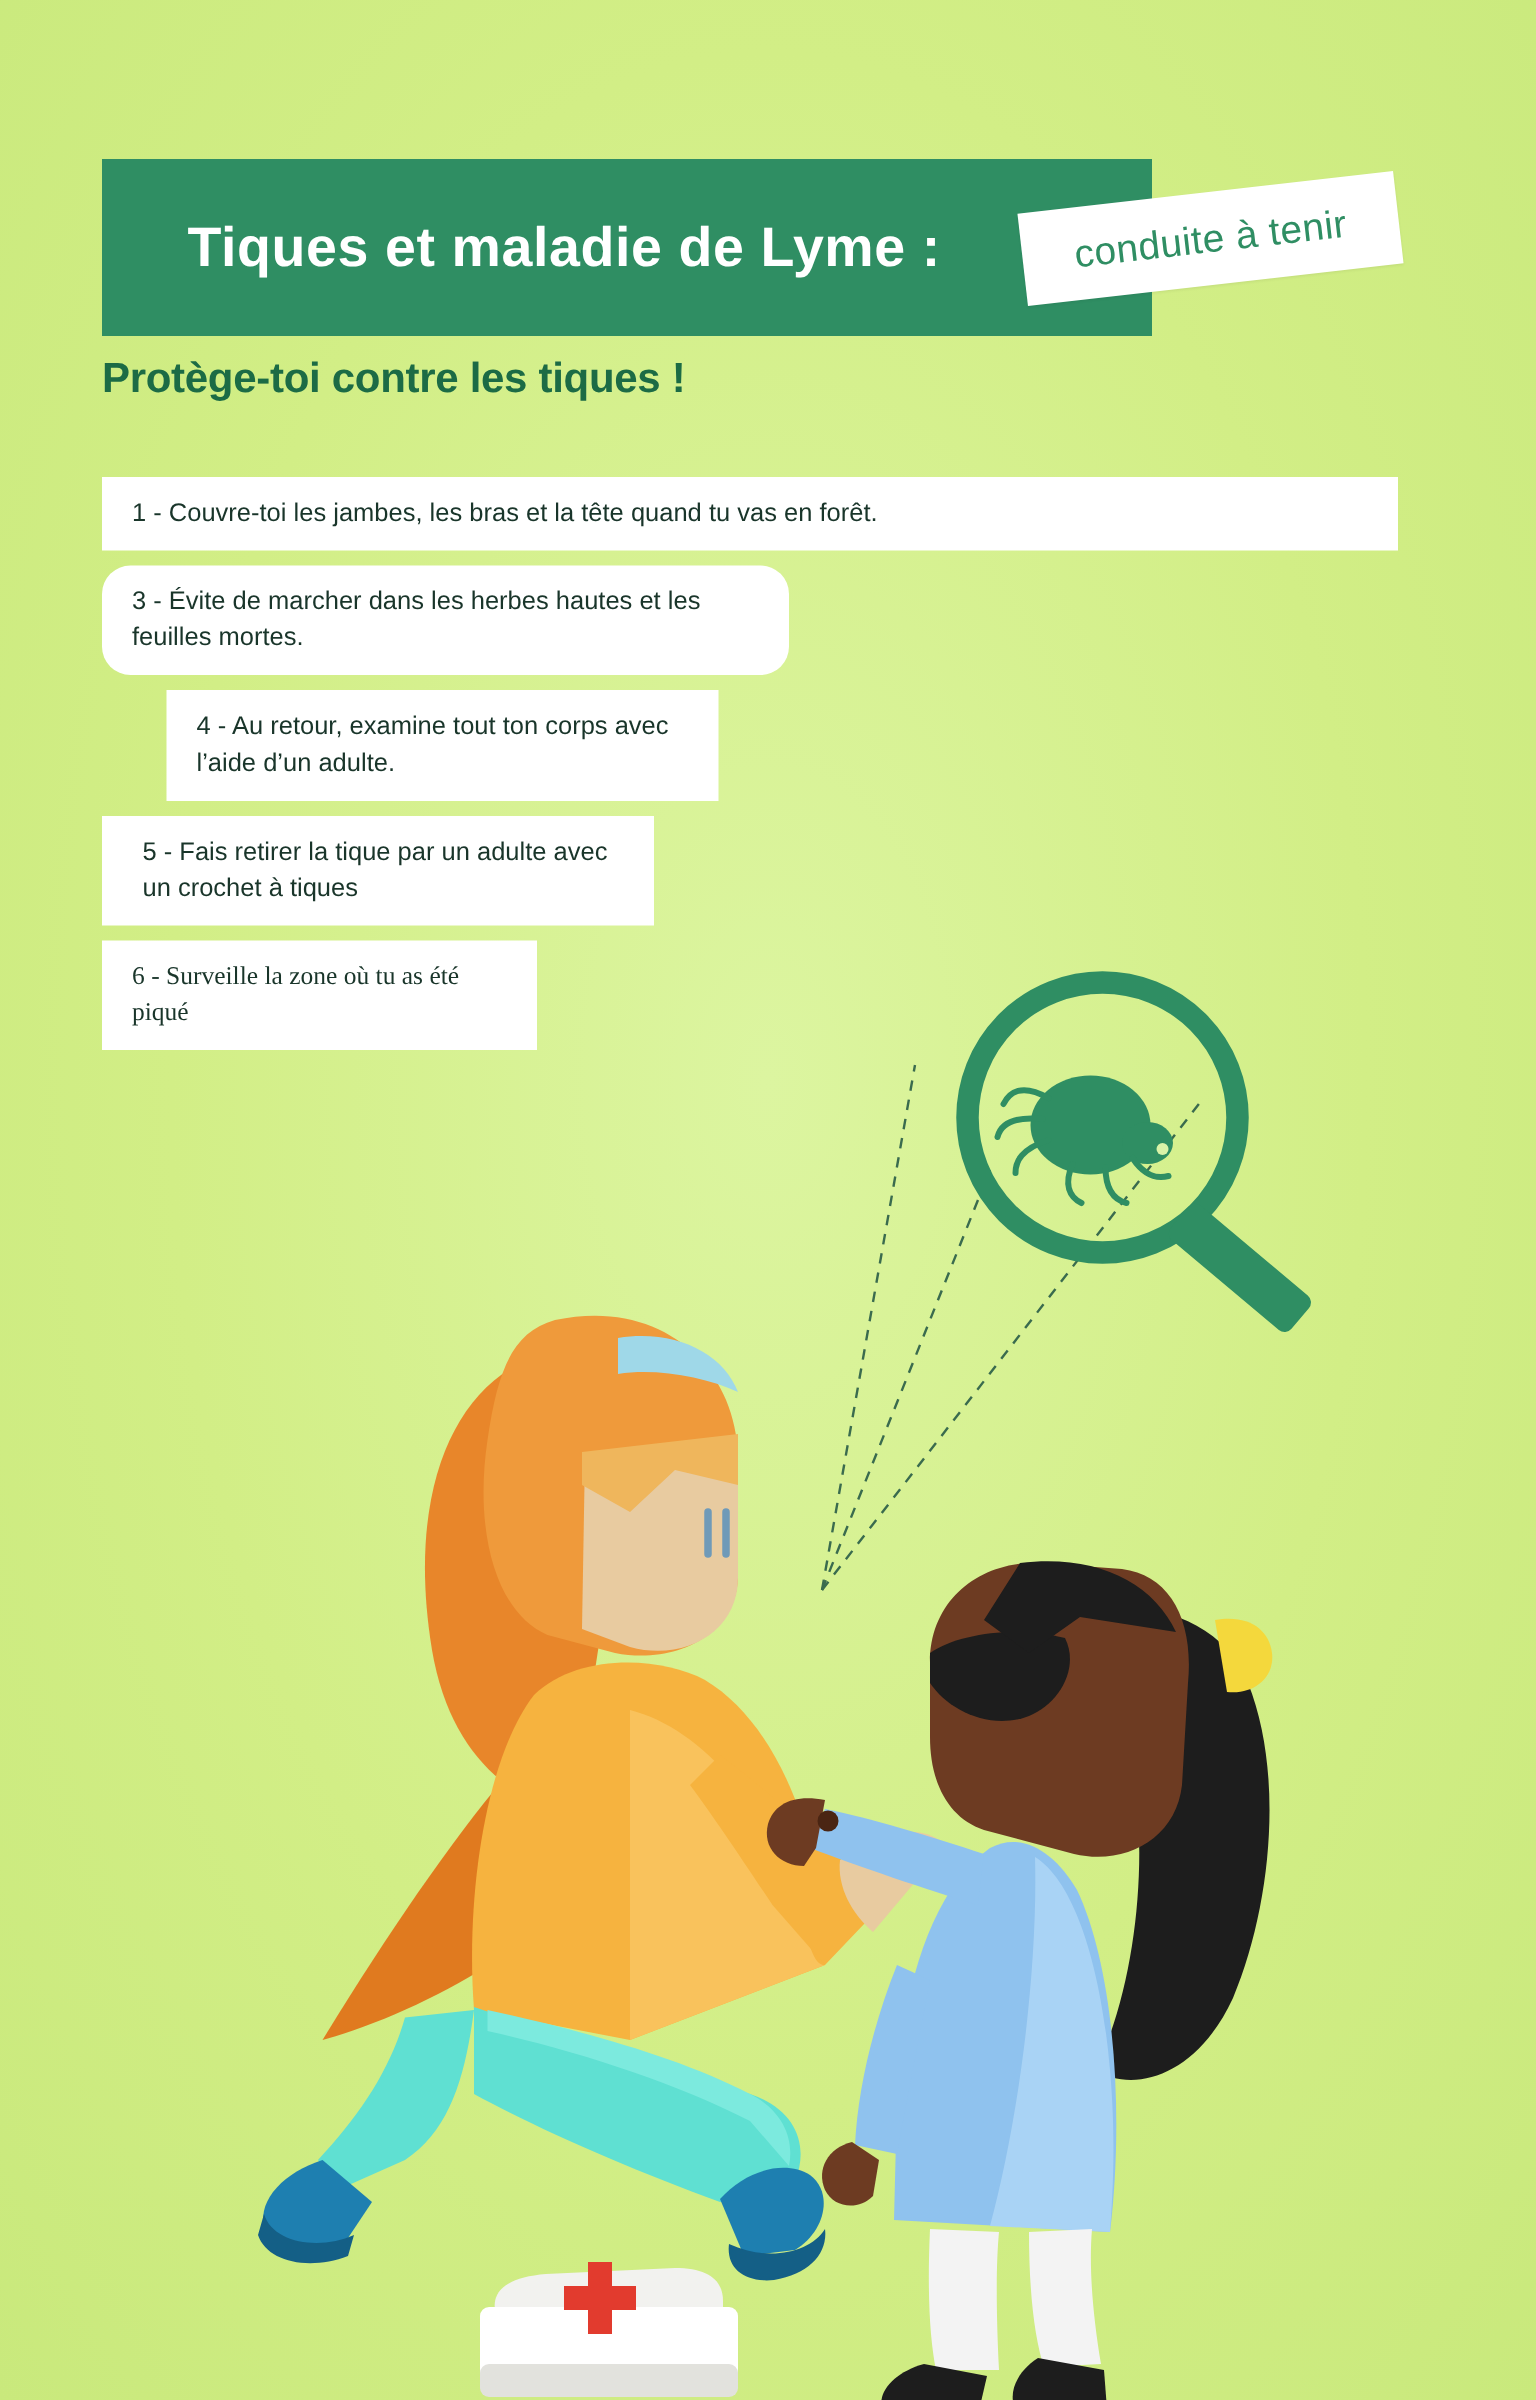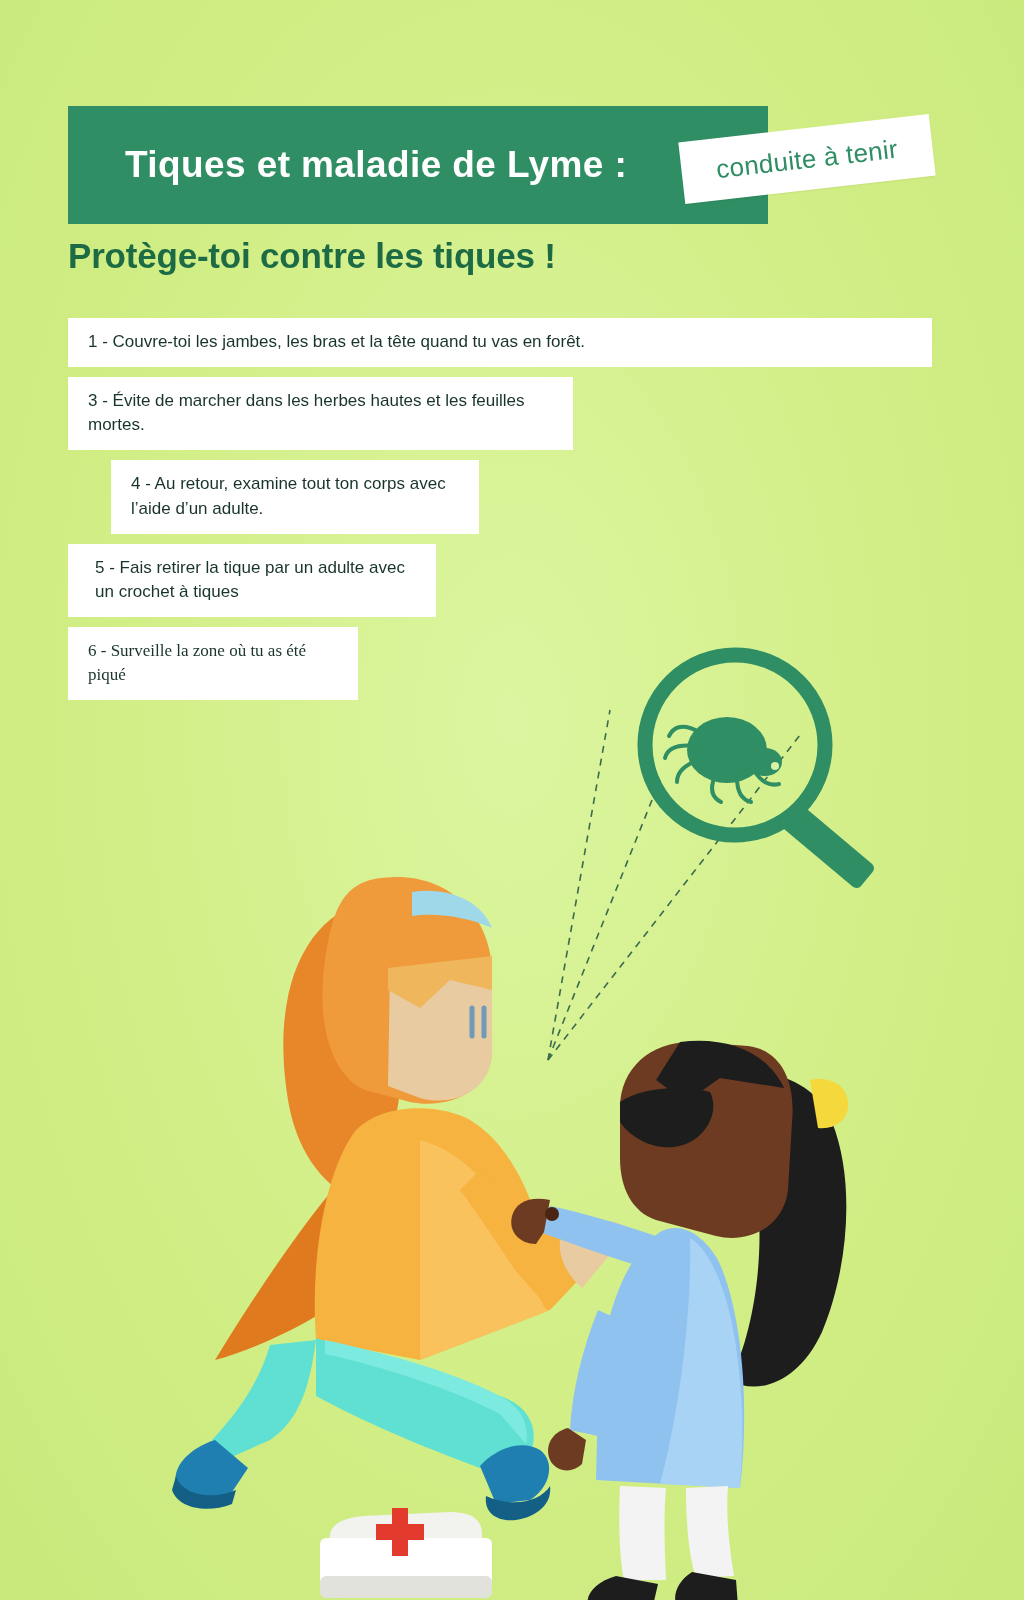--- a/index.html
+++ b/index.html
@@ -57,21 +57,21 @@
     color: #2f8e63;
     font-size: 26px;
     letter-spacing: 0.3px;
   }
 
   
   .section-heading {
     position: absolute;
     left: 68px;
     top: 236px;
-    font-size: 35px;
+    font-size: 28px;
     font-weight: bold;
     color: #1c6b45;
     letter-spacing: -0.2px;
   }
 
   
   .steps {
     position: absolute;
     left: 68px;
     top: 318px;
@@ -83,21 +83,21 @@
     font-size: 17px;
     line-height: 1.42;
     padding: 12px 22px 13px 20px;
     margin-bottom: 10px;
     display: inline-block;
     box-sizing: border-box;
   }
   .step-row { display: block; }
   .s1 { width: 864px; }
   .s2 { width: 660px; }
-  .s3 { width: 505px; }
+  .s3 { width: 458px; border-radius: 19px; }
   .s4 { width: 368px; margin-left: 43px; }
   .s5 { width: 368px; padding-left: 27px; }
   .s6 { width: 290px; font-family: Liberation Serif, serif; }
 
   
   .magnifier {
     position: absolute;
     left: 600px;
     top: 640px;
     width: 320px;

